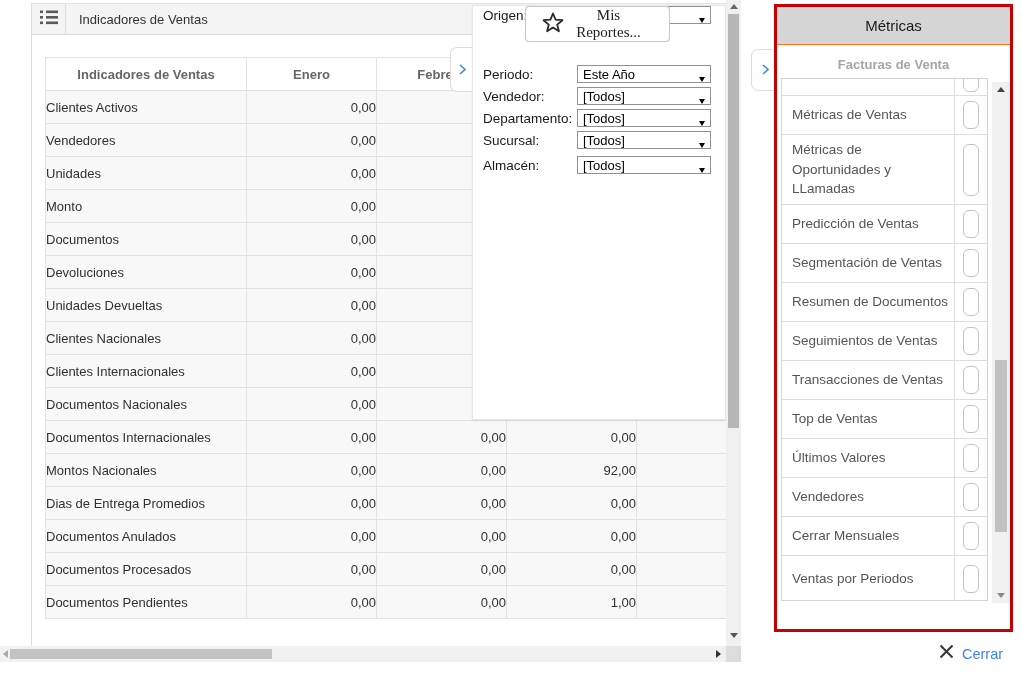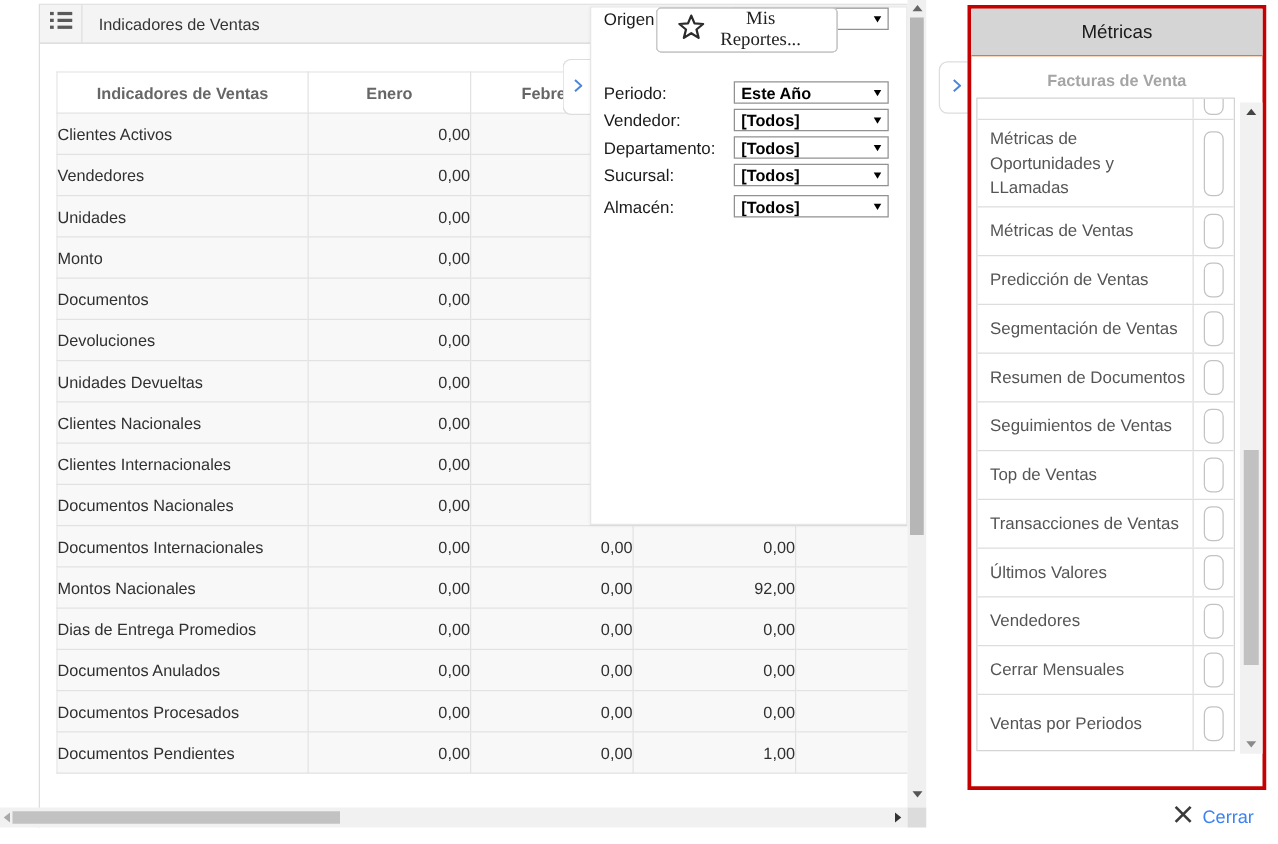--- a/index.html
+++ b/index.html
@@ -47,22 +47,22 @@
   .handle-metrics{left:751px;top:49px;width:27px;height:40px;}
 
   
   .filters-panel{left:472px;top:5px;width:254px;height:415px;background:#fff;
     border:1px solid #e6e6e6;box-sizing:border-box;z-index:3;box-shadow:0 1px 3px rgba(0,0,0,.06);}
   .filters-title{position:absolute;top:6px;left:0;right:0;text-align:center;font-weight:bold;font-size:14px;color:#9e9e9e;}
   .field{position:absolute;left:10px;right:14px;height:18px;display:flex;align-items:center;}
   .field:nth-of-type(1){top:37px}.field:nth-of-type(2){top:59px}.field:nth-of-type(3){top:81px}
   .field:nth-of-type(4){top:103px}.field:nth-of-type(5){top:125px}.field:nth-of-type(6){top:150px}
   .field-label{font-size:13.5px;color:#1a1a1a;flex:1;}
-  .select{width:124px;height:18px;border:1px solid #919191;background:#fff;box-sizing:border-box;
-    display:flex;align-items:center;position:relative;cursor:pointer;font-weight:bold;}
+  .select{width:134px;height:18px;border:1px solid #919191;background:#fff;box-sizing:border-box;
+    display:flex;align-items:flex-end;position:relative;cursor:pointer;}
   .select-val{font-size:13px;color:#000;padding-left:5px;flex:1;white-space:nowrap;overflow:hidden;}
   .select-arrow{width:0;height:0;border-left:3.5px solid transparent;border-right:3.5px solid transparent;border-top:5px solid #000;margin-right:5px;}
   .btn{position:absolute;left:52px;width:145px;height:36px;background:#fff;border:1px solid #c8c8c8;border-radius:4px;
     display:flex;align-items:center;padding:0 16px;box-sizing:border-box;cursor:pointer;
     font-family:"Liberation Serif",serif;font-size:15px;color:#222;}
   .btn:nth-of-type(1){top:210px}.btn:nth-of-type(2){top:263px}.btn:nth-of-type(3){top:316px}.btn:nth-of-type(4){top:368px}
   .btn .lbl{flex:1;text-align:center;}
   .btn svg{flex:0 0 auto;}
 
   
@@ -380,35 +380,35 @@
   <div class="metrics-subtitle">Facturas de Venta</div>
 
   <div class="metrics-list">
     <div class="m-row partial">
       <div class="m-label"></div>
       <div class="m-cb-cell">
         <span class="m-cb"></span>
       </div>
     </div>
 
+  <div class="m-row">
+    <div class="m-label">Métricas de Ventas</div>
+    <div class="m-cb-cell">
+      <span class="m-cb"></span>
+    </div>
+  </div>
+
   <div class="m-row tall">
     <div class="m-label">Métricas de Oportunidades y LLamadas</div>
     <div class="m-cb-cell">
       <span class="m-cb"></span>
     </div>
   </div>
 
   <div class="m-row">
-    <div class="m-label">Métricas de Ventas</div>
-    <div class="m-cb-cell">
-      <span class="m-cb"></span>
-    </div>
-  </div>
-
-  <div class="m-row">
     <div class="m-label">Predicción de Ventas</div>
     <div class="m-cb-cell">
       <span class="m-cb"></span>
     </div>
   </div>
 
   <div class="m-row">
     <div class="m-label">Segmentación de Ventas</div>
     <div class="m-cb-cell">
       <span class="m-cb"></span>
@@ -423,28 +423,28 @@
   </div>
 
   <div class="m-row">
     <div class="m-label">Seguimientos de Ventas</div>
     <div class="m-cb-cell">
       <span class="m-cb"></span>
     </div>
   </div>
 
   <div class="m-row">
+    <div class="m-label">Transacciones de Ventas</div>
+    <div class="m-cb-cell">
+      <span class="m-cb"></span>
+    </div>
+  </div>
+
+  <div class="m-row">
     <div class="m-label">Top de Ventas</div>
-    <div class="m-cb-cell">
-      <span class="m-cb"></span>
-    </div>
-  </div>
-
-  <div class="m-row">
-    <div class="m-label">Transacciones de Ventas</div>
     <div class="m-cb-cell">
       <span class="m-cb"></span>
     </div>
   </div>
 
   <div class="m-row">
     <div class="m-label">Últimos Valores</div>
     <div class="m-cb-cell">
       <span class="m-cb"></span>
     </div>

